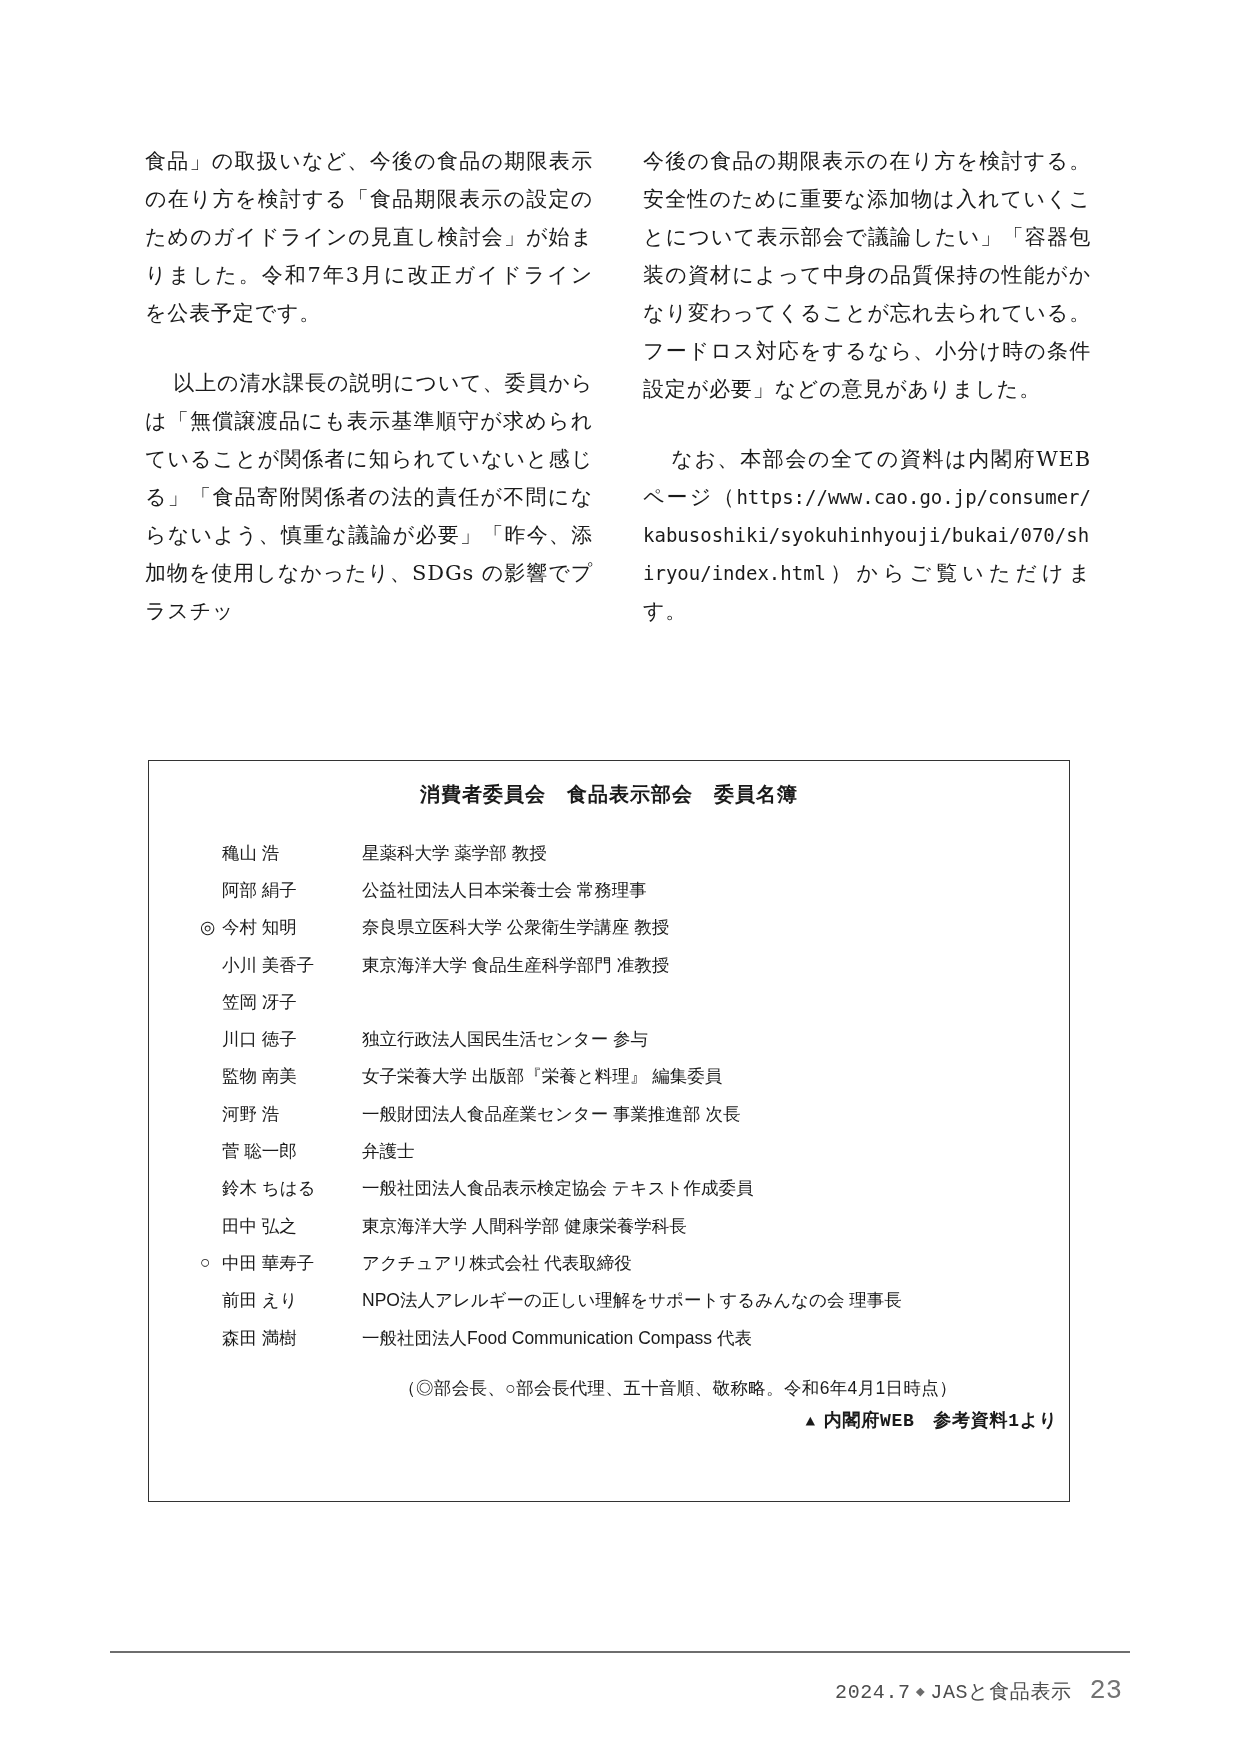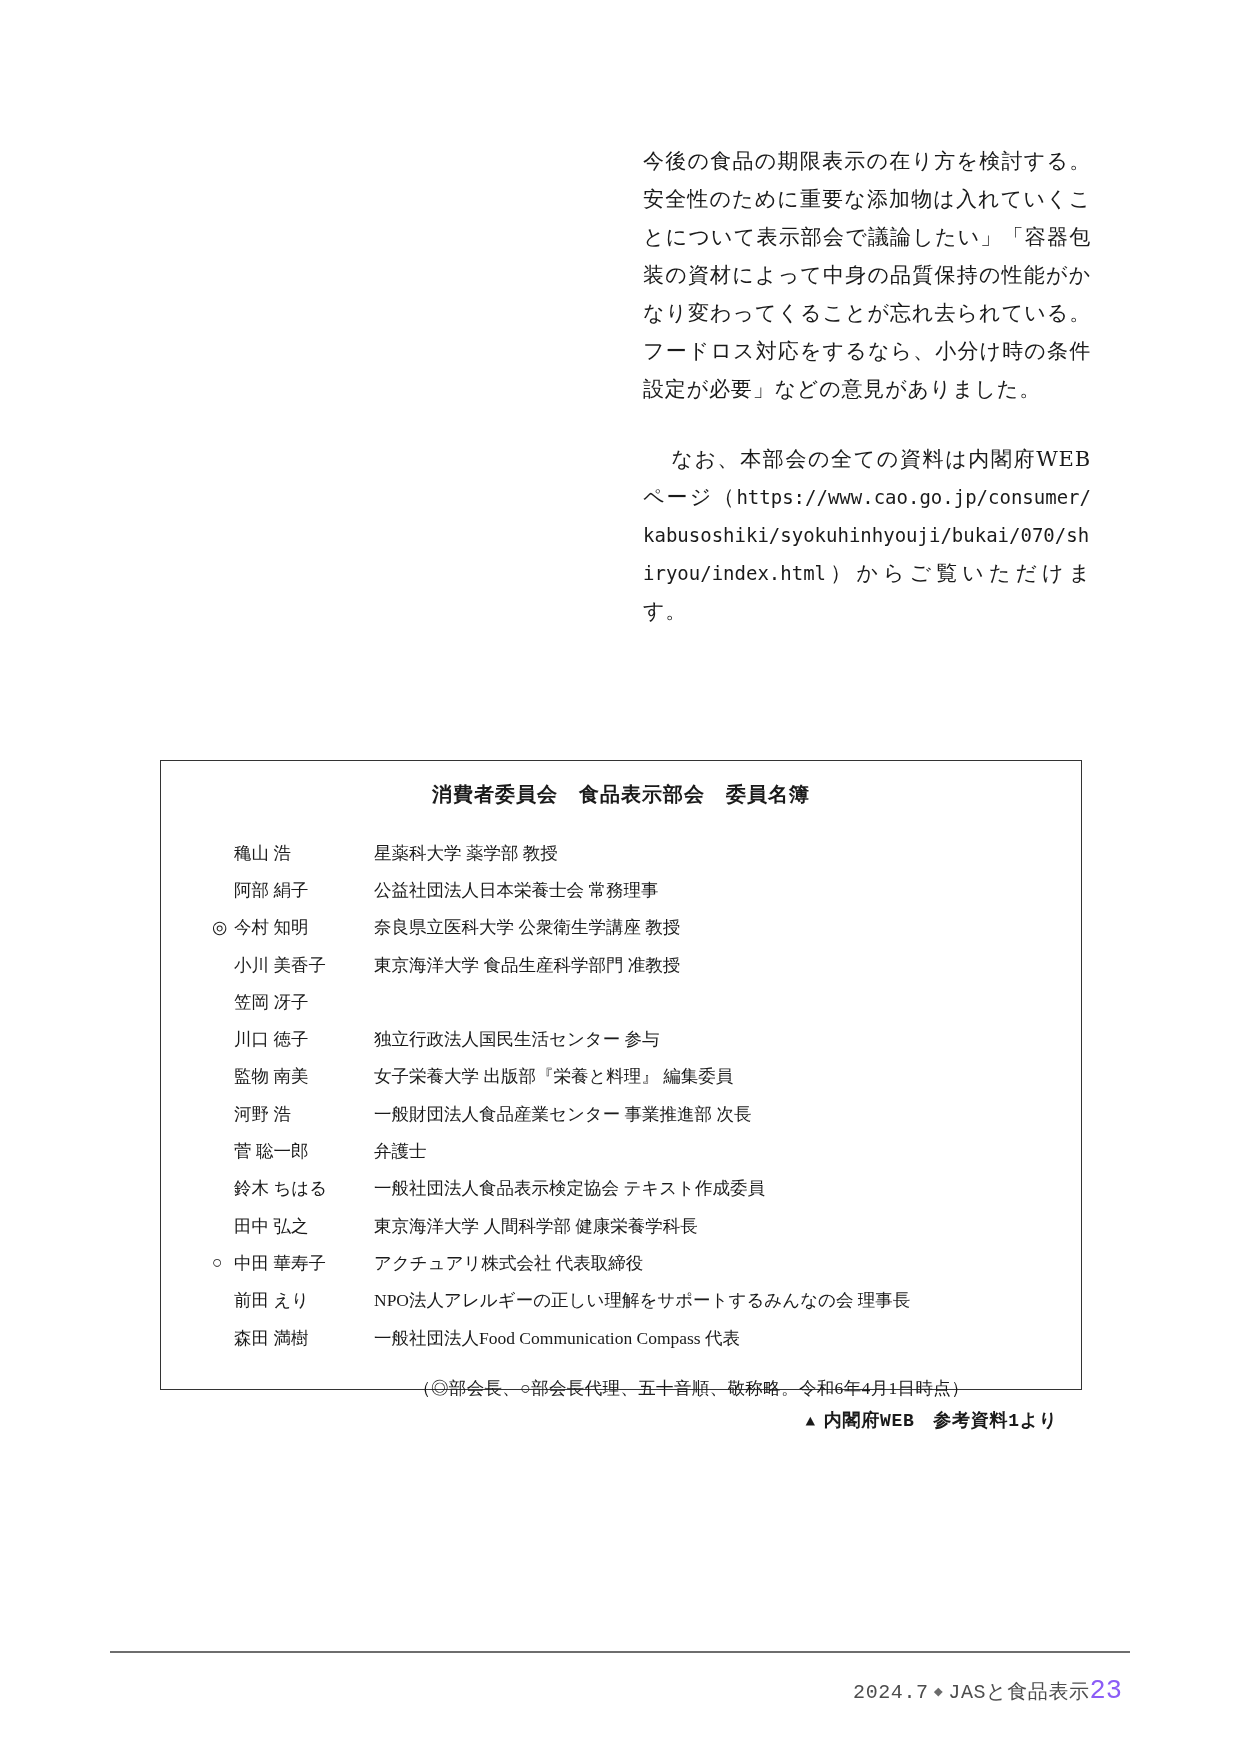--- a/index.html
+++ b/index.html
@@ -34,27 +34,27 @@
   .col p.indent { text-indent: 1.35em; margin-top: 32px; }
   .url {
     font-family: "DejaVu Sans Mono", "Liberation Mono", monospace;
     font-size: 19px;
     letter-spacing: 0;
     word-break: break-all;
   }
   
   .roster-box {
     position: absolute;
-    left: 160px;
+    left: 148px;
     top: 760px;
     width: 922px;
-    height: 630px;
+    height: 742px;
     border: 1.5px solid #333333;
     box-sizing: border-box;
-    font-family: Liberation Serif, serif;
+    font-family: Liberation Sans, sans-serif;
   }
   .roster-title {
     margin-top: 20px;
     text-align: center;
     font-size: 20px;
     font-weight: bold;
     letter-spacing: 0.05em;
   }
   .roster-rows { margin-top: 26px; margin-left: 47px; }
   .roster-row {
@@ -102,30 +102,35 @@
     display: flex;
     align-items: baseline;
     font-family: Liberation Mono, monospace;
     color: #4d4d4d;
     font-size: 20px;
     letter-spacing: 0.03em;
     text-align: right;
   }
   .footer .diamond { font-size: 15px; margin: 0 5px; color: #6b6b6b; align-self: center; }
   .footer .pagenum {
+    margin-left: 18px;
     font-size: 27px;
-    color: #8b5cf6;
+    color: #737373;
     letter-spacing: 0;
   }
 </style>
 </head>
 <body>
 
 <div class="page">
 
+  <div class="col col-left">
+    <p>食品」の取扱いなど、今後の食品の期限表示の在り方を検討する「食品期限表示の設定のためのガイドラインの見直し検討会」が始まりました。令和7年3月に改正ガイドラインを公表予定です。</p>
+    <p class="indent">以上の清水課長の説明について、委員からは「無償譲渡品にも表示基準順守が求められていることが関係者に知られていないと感じる」「食品寄附関係者の法的責任が不問にならないよう、慎重な議論が必要」「昨今、添加物を使用しなかったり、SDGs の影響でプラスチッ</p>
+  </div>
 
   <div class="col col-right">
     <p>今後の食品の期限表示の在り方を検討する。安全性のために重要な添加物は入れていくことについて表示部会で議論したい」「容器包装の資材によって中身の品質保持の性能がかなり変わってくることが忘れ去られている。フードロス対応をするなら、小分け時の条件設定が必要」などの意見がありました。</p>
     <p class="indent"><span>なお、本部会の全ての資料は内閣府WEBページ（</span><span class="url">https://www.cao.go.jp/consumer/kabusoshiki/syokuhinhyouji/bukai/070/shiryou/index.html</span><span>）からご覧いただけます。</span></p>
   </div>
 
   <div class="roster-box">
     <div class="roster-title">消費者委員会　食品表示部会　委員名簿</div>
     <div class="roster-rows" id="roster-rows">
     <div class="roster-row">

